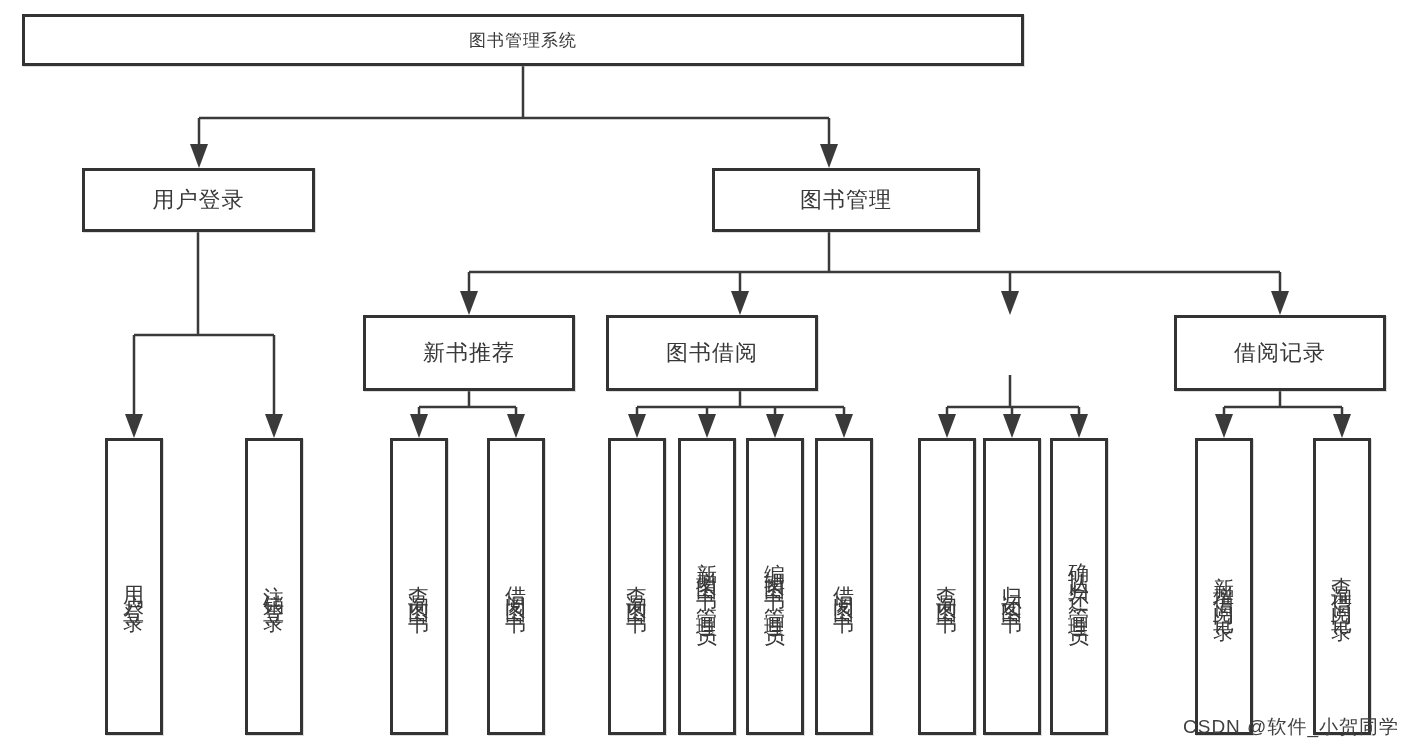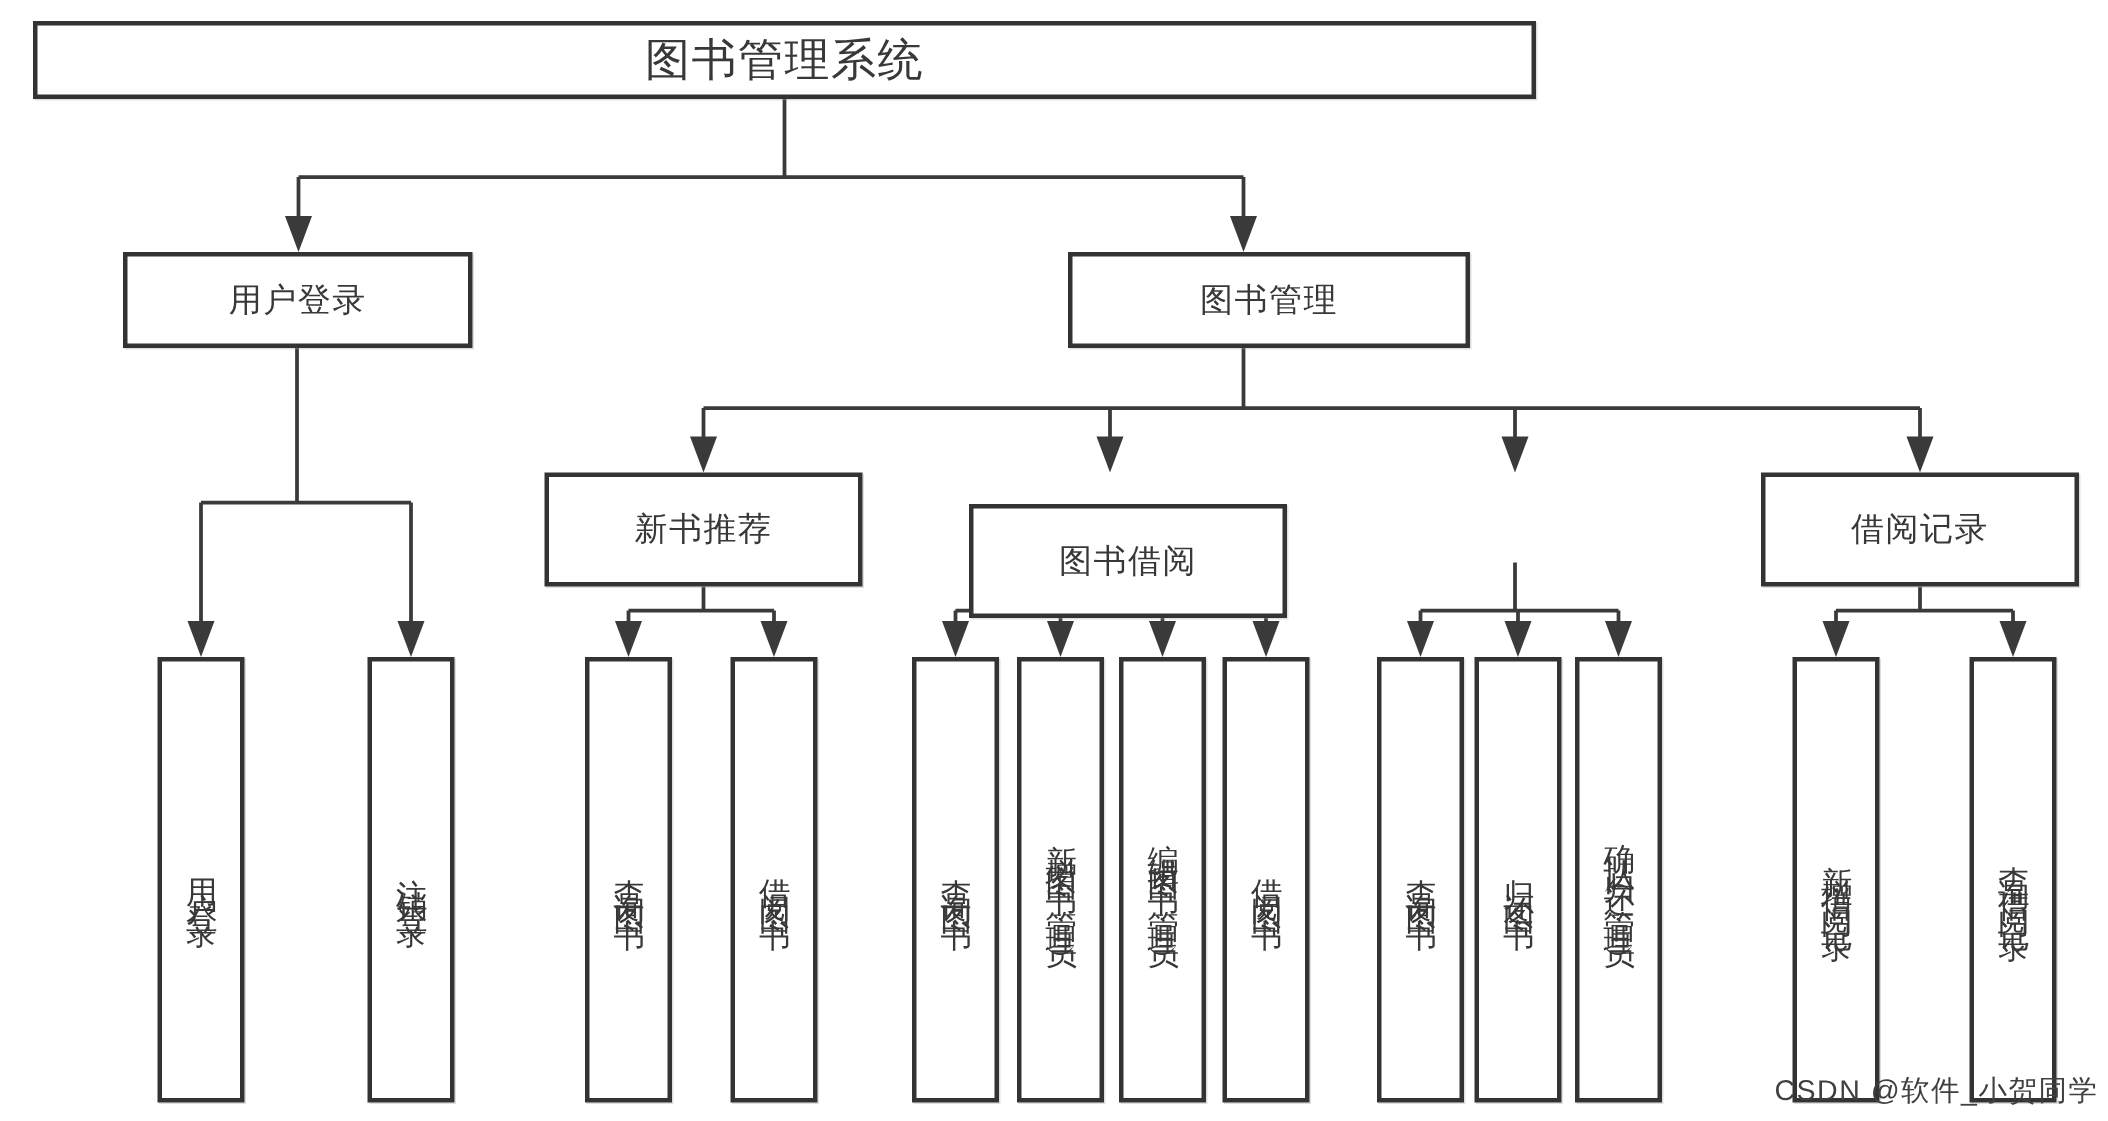--- a/index.html
+++ b/index.html
@@ -26,38 +26,38 @@
     display: flex;
     align-items: center;
     justify-content: center;
     box-shadow: 1px 1px 0 rgba(160,160,160,0.35);
   }
   .node .hlabel {
     font-size: 22px;
     letter-spacing: 1px;
     white-space: nowrap;
   }
-  #node-root .hlabel { font-size: 30px; }
+  #node-root .hlabel { font-size: 17px; }
   .leaf .vlabel {
     writing-mode: vertical-rl;
     text-orientation: mixed;
     font-size: 21px;
     letter-spacing: 9px;
     line-height: 1;
     white-space: nowrap;
   }
   
   #node-root            { left: 22px;  top: 14px;  width: 1002px; height: 52px; }
   
   #node-user-login      { left: 82px;  top: 168px; width: 233px;  height: 64px; }
   #node-book-management { left: 712px; top: 168px; width: 268px;  height: 64px; }
   
   .l3 { top: 315px; width: 212px; height: 76px; text-align: right; }
   #node-new-book-recommend { left: 363px;  }
-  #node-book-borrowing     { left: 646px; margin-top: 21px;  }
+  #node-book-borrowing     { left: 606px;  }
   #node-current-borrowing  { left: 904px;  }
   #node-borrowing-records  { left: 1174px; }
   
   .leaf { top: 438px; width: 58px; height: 297px; }
   #leaf-ul-user-login        { left: 105px;  }
   #leaf-ul-logout            { left: 245px;  }
   #leaf-nb-query-books       { left: 390px;  }
   #leaf-nb-borrow-books      { left: 487px;  }
   #leaf-bb-query-books       { left: 608px;  }
   #leaf-bb-add-books-admin   { left: 678px;  }

